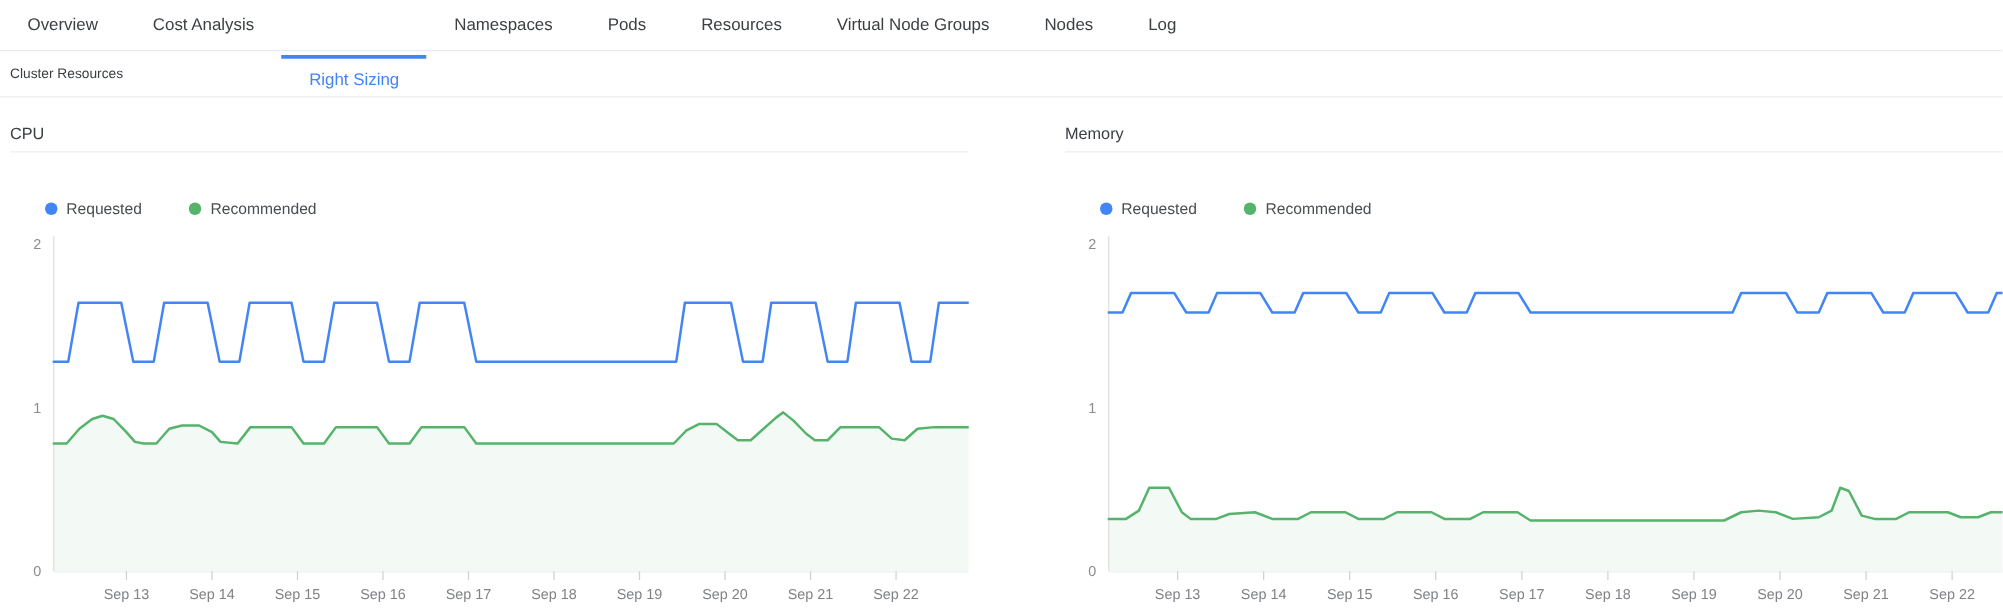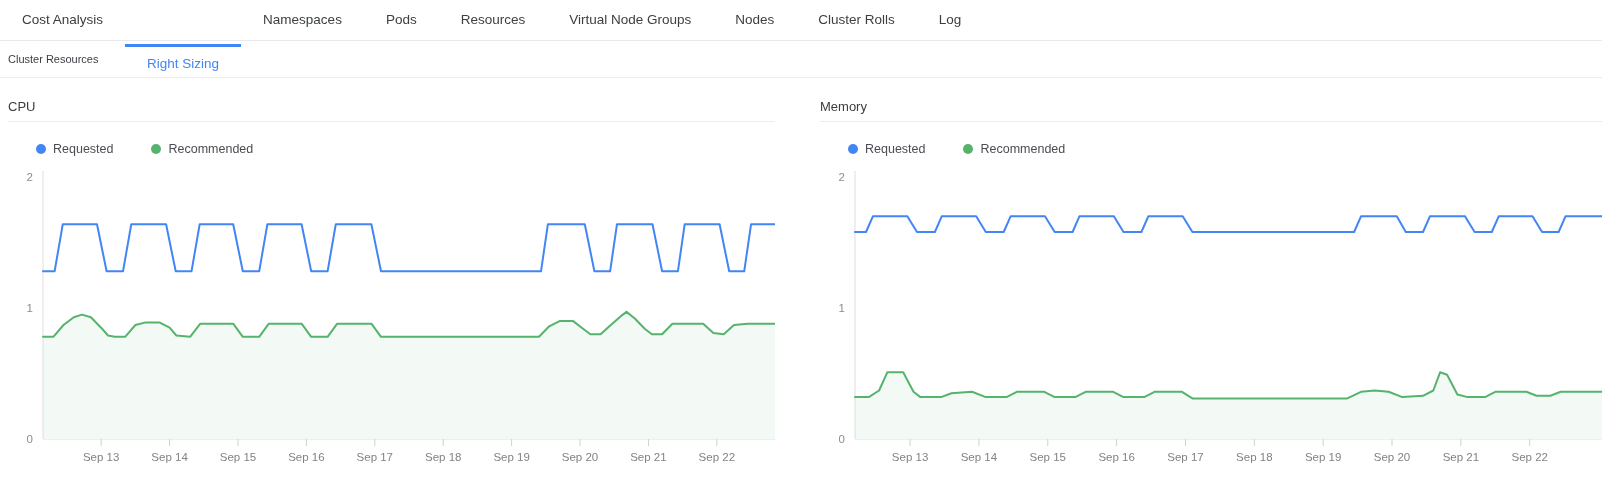--- a/index.html
+++ b/index.html
@@ -11,44 +11,44 @@
   .tab { line-height:40px; padding:0 22px; font-size:13.5px; color:#3c4043; cursor:pointer;
          border-bottom:3px solid transparent; white-space:nowrap; }
   .tab.active { color:#4285f4; border-bottom-color:#4285f4;margin-top:44px; }
 
   
   .section-header { height:37px; display:flex; align-items:center; padding-left:8px;
                     border-bottom:1px solid #ebedef; }
   .section-title { font-size:11px; color:#3a3d42; }
 
   
-  .charts-row { display:flex; padding-left:8px; }
+  .charts-row { display:flex; padding-left:8px;gap:32px; }
   .chart-panel { display:flex; flex-direction:column; }
   .chart-panel.mem { margin-left:45px; }
   .chart-title { margin-top:21px; padding-bottom:7px; font-size:13px; color:#3a3d42;
                  border-bottom:1px solid #ededed; }
-  .legend { margin-top:18px; margin-left:28px; display:flex; align-items:center; gap:38px; height:18px; }
+  .legend { margin-top:36px; margin-left:28px; display:flex; align-items:center; gap:38px; height:18px; }
   .legend-item { display:flex; align-items:center; gap:7px; cursor:pointer; }
   .legend-dot { width:10px; height:10px; border-radius:50%; display:inline-block; }
   .legend-label { font-size:12.5px; color:#4a4d52; }
   svg.chart { display:block; margin-top:6px; overflow:hidden; }
   svg text { font-family:"Liberation Sans","DejaVu Sans",sans-serif; }
 </style>
 </head>
 <body>
 
 <div class="tabbar" id="tabbar">
+    <div class="tab">Overview</div>
     <div class="tab">Cost Analysis</div>
     <div class="tab active">Right Sizing</div>
     <div class="tab">Namespaces</div>
     <div class="tab">Pods</div>
     <div class="tab">Resources</div>
     <div class="tab">Virtual Node Groups</div>
     <div class="tab">Nodes</div>
-    <div class="tab">Cluster Rolls</div>
     <div class="tab">Log</div>
   </div>
 
 <div class="section-header">
   <span class="section-title">Cluster Resources</span>
 </div>
 
 <div class="charts-row" id="charts-row">
     <div class="chart-panel cpu" style="width: 767px;">
       <div class="chart-title">CPU</div>

